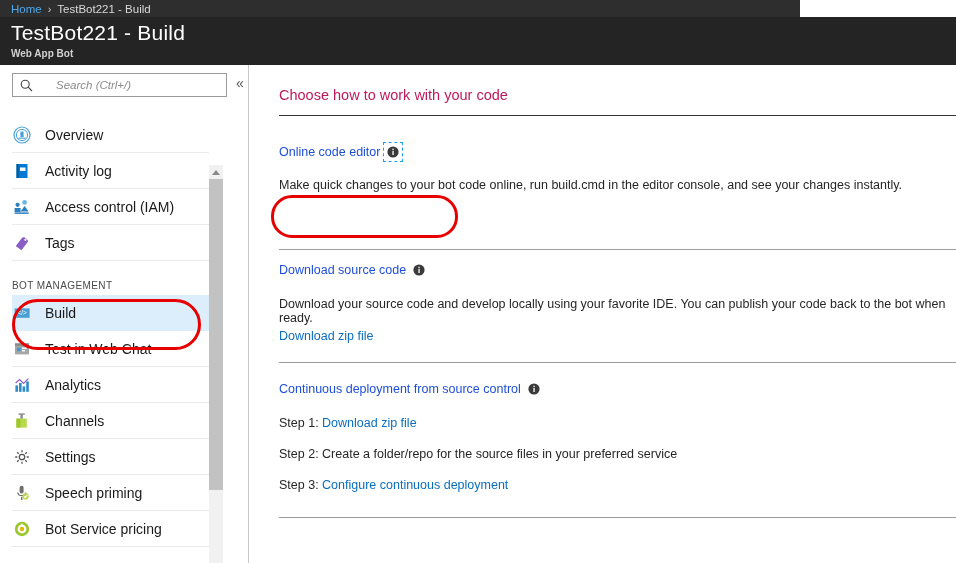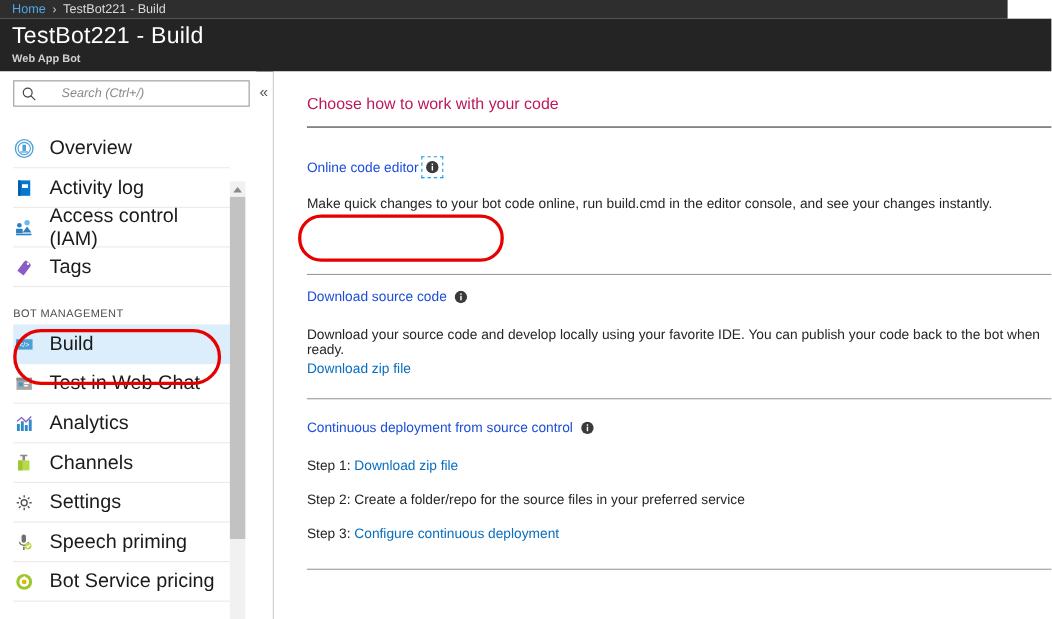--- a/index.html
+++ b/index.html
@@ -7,21 +7,21 @@
     width: 956px; height: 563px;
     overflow: hidden;
     background: #ffffff;
     font-family: "Liberation Sans", sans-serif;
     -webkit-font-smoothing: antialiased;
   }
   #app { position: relative; width: 956px; height: 563px; }
 
   
   .breadcrumb-bar {
-    position: absolute; left: 0; top: 0; width: 916px; height: 17px;
+    position: absolute; left: 0; top: 0; width: 800px; height: 17px;
     background: #2e2e2e;
     display: flex; align-items: center;
     padding-left: 11px; box-sizing: border-box;
   }
   .bc-home { color: #4ea6ea; font-size: 11.5px; cursor: pointer; }
   .bc-sep { color: #cfcfcf; font-size: 11px; margin: 0 6px; }
   .bc-current { color: #d8d8d8; font-size: 11.5px; }
 
   .title-bar {
     position: absolute; left: 0; top: 17px; width: 956px; height: 48px;
@@ -68,21 +68,21 @@
     overflow: hidden;
   }
   .nav-item {
     position: relative; height: 36px; display: flex; align-items: center;
     border-bottom: 1px solid #eaeaea;
     margin-left: 12px; margin-right: 0;
     cursor: pointer; box-sizing: border-box;
   }
   .nav-item.selected { background: #dceefb; border-bottom-color: #dceefb; }
   .nav-item .ic { width: 20px; height: 20px; margin-right: 13px; flex: 0 0 auto; line-height: 0; }
-  .nav-item .lbl { font-size: 18px; color: #1a1a1a; }
+  .nav-item .lbl { font-size: 14px; color: #1a1a1a; }
   .nav-section {
     height: 30px; display: flex; align-items: flex-end;
     margin-left: 12px; padding-bottom: 4px;
     font-size: 10px; color: #4a4a4a; letter-spacing: .4px;
   }
   .nav-spacer { height: 10px; }
 
   
   .sb-track {
     position: absolute; left: 209px; top: 100px; width: 14px; height: 463px;

